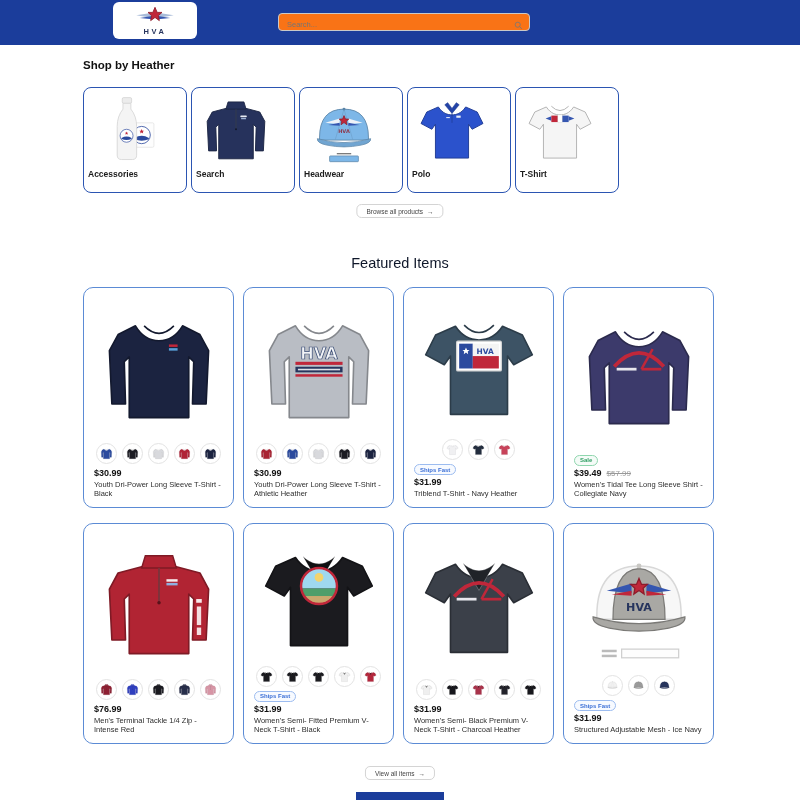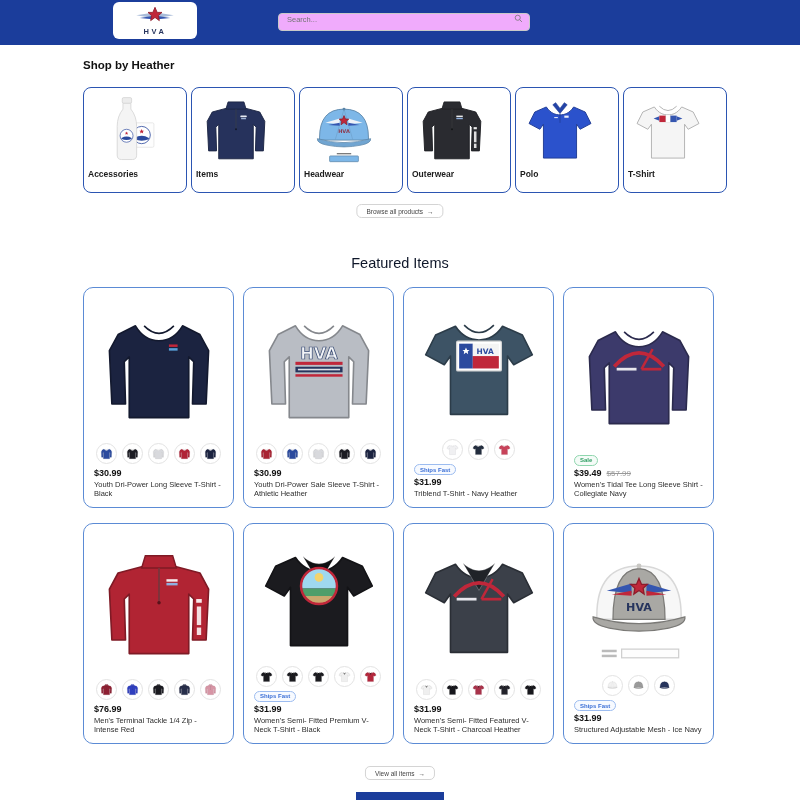--- a/index.html
+++ b/index.html
@@ -4,22 +4,22 @@
 <style>
   html,body{margin:0;padding:0;background:#fff;}
   .page{position:relative;width:800px;height:800px;background:#fff;overflow:hidden;
         font-family:"Liberation Sans",sans-serif;}
   
   .header{position:absolute;left:0;top:0;width:800px;height:45px;background:var(--blue,#1b3d9b);}
   .logo-box{position:absolute;left:113px;top:2px;width:84px;height:37px;background:#fff;border-radius:6px;
             display:flex;flex-direction:column;align-items:center;justify-content:center;gap:1px;}
   .logo-box svg{width:44px;height:20px;display:block;}
   .logo-text{font-size:7.5px;font-weight:bold;color:#27355e;letter-spacing:2.5px;}
-  .search-wrap{position:absolute;left:278px;top:13px;width:252px;height:18px;background:#f0abfc;
-               border:1px solid #c9c9c9;border-radius:4px;display:flex;align-items:flex-start;padding:0 6px;box-sizing:border-box;}
+  .search-wrap{position:absolute;left:278px;top:13px;width:252px;height:18px;background:#f97316;
+               border:1px solid #c9c9c9;border-radius:4px;display:flex;align-items:flex-end;padding:0 6px;box-sizing:border-box;}
   .search-input{flex:1;border:none;outline:none;background:transparent;font-size:7.5px;color:#333;
                 font-family:"Liberation Sans",sans-serif;}
   .search-icon svg{width:9px;height:9px;display:block;}
   
   .shop-title{position:absolute;left:83px;top:59px;font-size:11.5px;font-weight:bold;color:#111;}
   .cat-row{position:absolute;left:83px;top:87px;display:flex;gap:4px;}
   .ccard{width:104px;height:106px;box-sizing:border-box;background:#fff;border:1.5px solid var(--catborder,#2b55b2);
          border-radius:8px;display:flex;flex-direction:column;padding:5px 4px 6px;cursor:pointer;}
   .cart{width:80px;height:74px;display:flex;align-items:center;justify-content:center;}
   .cart svg{width:74px;height:72px;display:block;}
@@ -100,21 +100,21 @@
           <svg viewBox="0 0 100 100" preserveAspectRatio="xMidYMid meet">
             <path d="M36 20 L17 25 L10 38 L12 79 L23 79 L22 46 L26 42 L26 90 L74 90 L74 42 L78 46 L77 79 L88 79 L90 38 L83 25 L64 20 Z" fill="#26325c" stroke="rgb(27,36,66)" stroke-width="1.3" stroke-linejoin="round"></path>
             <path d="M39 11 L61 11 L64 21 L36 21 Z" fill="#26325c" stroke="rgb(27,36,66)" stroke-width="1.2"></path>
             <line x1="50" y1="21" x2="50" y2="50" stroke="rgb(23,30,55)" stroke-width="1.5"></line>
             <line x1="50" y1="21" x2="50" y2="50" stroke="rgba(255,255,255,0.4)" stroke-width="0.5"></line>
             <circle cx="50" cy="49" r="1.4" fill="rgb(19,25,46)"></circle>
             <rect x="56" y="30" width="9" height="2.2" rx="1" fill="#e8ecf4"></rect>
             <rect x="57" y="33.5" width="7" height="1.5" rx="0.7" fill="#9fb4d8"></rect>
           </svg>
         </div>
-  <div class="clabel">Items</div>
+  <div class="clabel">Search</div>
       </div>
       <div class="ccard">
         <div class="cart">
           <svg viewBox="0 0 100 100" preserveAspectRatio="xMidYMid meet">
             <path d="M16 61 Q16 21 50 21 Q84 21 84 61 L84 64 L16 64 Z" fill="#7db7e8" stroke="rgb(90,132,167)" stroke-width="1.2"></path>
             <path d="M50 21 L38 63 M50 21 L62 63" stroke="rgb(90,132,167)" stroke-width="0.6" opacity="0.7" fill="none"></path>
             <circle cx="50" cy="21" r="2" fill="rgb(90,132,167)"></circle>
             <path d="M13 62 Q50 73 87 62 Q88 68 74 71 Q50 76 26 71 Q12 68 13 62 Z" fill="rgb(113,165,209)" stroke="rgb(90,132,167)" stroke-width="1"></path>
             <path d="M24 40 L44 34 L44 42 Z" fill="#eef2f8"></path>
             <path d="M76 40 L56 34 L56 42 Z" fill="#eef2f8"></path>
@@ -124,37 +124,20 @@
             <text x="50" y="54" font-size="7" font-weight="bold" text-anchor="middle" fill="#8e3a4e" font-family="DejaVu Sans, sans-serif">HVA</text>
             <rect x="40" y="82" width="20" height="1.8" fill="#777"></rect>
             <rect x="30" y="86" width="40" height="8" rx="1" fill="#7db7e8" stroke="rgb(90,132,167)"></rect>
           </svg>
         </div>
   <div class="clabel">Headwear</div>
       </div>
       <div class="ccard">
         <div class="cart">
           <svg viewBox="0 0 100 100" preserveAspectRatio="xMidYMid meet">
-            <path d="M36 20 L17 25 L10 38 L12 79 L23 79 L22 46 L26 42 L26 90 L74 90 L74 42 L78 46 L77 79 L88 79 L90 38 L83 25 L64 20 Z" fill="#2a2b30" stroke="rgb(30,31,35)" stroke-width="1.3" stroke-linejoin="round"></path>
-            <path d="M39 11 L61 11 L64 21 L36 21 Z" fill="#2a2b30" stroke="rgb(30,31,35)" stroke-width="1.2"></path>
-            <line x1="50" y1="21" x2="50" y2="50" stroke="rgb(25,26,29)" stroke-width="1.5"></line>
-            <line x1="50" y1="21" x2="50" y2="50" stroke="rgba(255,255,255,0.4)" stroke-width="0.5"></line>
-            <circle cx="50" cy="49" r="1.4" fill="rgb(21,22,24)"></circle>
-            <rect x="80" y="46" width="4.5" height="3" fill="rgba(255,255,255,0.9)"></rect>
-            <rect x="80.5" y="52" width="3.5" height="15" fill="rgba(255,255,255,0.85)"></rect>
-            <rect x="80.5" y="69" width="3.5" height="6" fill="rgba(255,255,255,0.85)"></rect>
-            <rect x="56" y="30" width="9" height="2" fill="rgba(255,255,255,0.9)"></rect>
-            <rect x="56" y="33" width="9" height="2" fill="#8fb0e0"></rect>
-          </svg>
-        </div>
-  <div class="clabel">Outerwear</div>
-      </div>
-      <div class="ccard">
-        <div class="cart">
-          <svg viewBox="0 0 100 100" preserveAspectRatio="xMidYMid meet">
             <path d="M31 18 L15 25 L7 41 L22 49 L27 42 L27 89 L73 89 L73 42 L78 49 L93 41 L85 25 L69 18 C63 27 56 29 50 29 C44 29 37 27 31 18 Z" fill="#2b52cc" stroke="rgb(31,59,147)" stroke-width="1.3" stroke-linejoin="round"></path>
             <path d="M40 15 L50 27 L60 15 L56 12 L50 20 L44 12 Z" fill="rgb(35,67,167)" stroke="rgb(31,59,147)" stroke-width="0.8"></path>
             <line x1="50" y1="27" x2="50" y2="40" stroke="rgb(31,59,147)" stroke-width="1"></line>
             <rect x="42" y="32" width="5" height="1.5" fill="rgba(255,255,255,0.85)"></rect>
             <rect x="56" y="30" width="6" height="3" fill="rgba(255,255,255,0.9)"></rect>
           </svg>
         </div>
   <div class="clabel">Polo</div>
       </div>
       <div class="ccard">
@@ -266,21 +249,21 @@
           <span class="swatch">
             <svg viewBox="0 0 100 100" preserveAspectRatio="xMidYMid meet">
               <path d="M31 16 L17 23 L10 36 L12 79 L23 79 L22 45 L26 41 L26 90 L74 90 L74 41 L78 45 L77 79 L88 79 L90 36 L83 23 L69 16 C63 26 56 28 50 28 C44 28 37 26 31 16 Z" fill="#1b2340" stroke="rgb(19,25,46)" stroke-width="1.3" stroke-linejoin="round"></path>
               <path d="M38 16 Q50 28 62 16" fill="none" stroke="rgb(19,25,46)" stroke-width="1.3"></path>
             </svg>
           </span>
         </div>
         <div class="pprice-row">
     <span class="pprice">$30.99</span>
         </div>
-  <div class="pname">Youth Dri-Power Sale Sleeve T-Shirt - Athletic Heather</div>
+  <div class="pname">Youth Dri-Power Long Sleeve T-Shirt - Athletic Heather</div>
       </div>
       <div class="pcard">
         <div class="part">
           <svg viewBox="0 0 100 100" preserveAspectRatio="xMidYMid meet">
             <path d="M31 18 L15 25 L7 41 L22 49 L27 42 L27 89 L73 89 L73 42 L78 49 L93 41 L85 25 L69 18 C63 27 56 29 50 29 C44 29 37 27 31 18 Z" fill="#3d5365" stroke="rgb(44,60,73)" stroke-width="1.3" stroke-linejoin="round"></path>
             <path d="M38 17 Q50 29 62 17" fill="none" stroke="rgb(44,60,73)" stroke-width="1.3"></path>
             <rect x="32" y="30" width="36" height="24" rx="1" fill="#fff" stroke="#d8d8d8"></rect>
             <rect x="34" y="32" width="11" height="20" fill="#2c4a9e"></rect>
             <rect x="45" y="32" width="21" height="10" fill="#f4f4f4"></rect>
             <rect x="45" y="42" width="21" height="10" fill="#c0273a"></rect>
@@ -493,21 +476,21 @@
           <span class="swatch">
             <svg viewBox="0 0 100 100" preserveAspectRatio="xMidYMid meet">
               <path d="M31 18 L15 25 L7 41 L22 49 L27 42 L27 89 L73 89 L73 42 L78 49 L93 41 L85 25 L69 18 C63 27 56 29 50 29 C44 29 37 27 31 18 Z" fill="#17171c" stroke="rgb(17,17,20)" stroke-width="1.3" stroke-linejoin="round"></path>
               <path d="M37 17 C41 21 46 23 50 23 C54 23 59 21 63 17 L50 39 Z" fill="rgb(13,13,15)" stroke="rgba(255,255,255,0.28)" stroke-width="0.7"></path>
             </svg>
           </span>
         </div>
         <div class="pprice-row">
     <span class="pprice">$31.99</span>
         </div>
-  <div class="pname">Women's Semi- Fitted Featured V- Neck T-Shirt - Charcoal Heather</div>
+  <div class="pname">Women's Semi- Black Premium V- Neck T-Shirt - Charcoal Heather</div>
       </div>
       <div class="pcard">
         <div class="part">
           <svg viewBox="0 0 100 100" preserveAspectRatio="xMidYMid meet">
             <path d="M16 61 Q16 21 50 21 Q84 21 84 61 L84 64 L16 64 Z" fill="#f7f7f7" stroke="#d8d8d8" stroke-width="1.2"></path>
             <path d="M29 64 Q29 24 50 23 Q71 24 71 64 Z" fill="#a9a8a4" stroke="rgb(122,121,118)" stroke-width="1"></path>
             <circle cx="50" cy="21" r="2" fill="#c9c8c4"></circle>
             <path d="M13 62 Q50 73 87 62 Q88 68 74 71 Q50 76 26 71 Q12 68 13 62 Z" fill="#a9a8a4" stroke="rgb(122,121,118)" stroke-width="1"></path>
             <path d="M24 41 L44 35 L44 43 Z" fill="#3556b0"></path>
             <path d="M76 41 L56 35 L56 43 Z" fill="#3556b0"></path>

